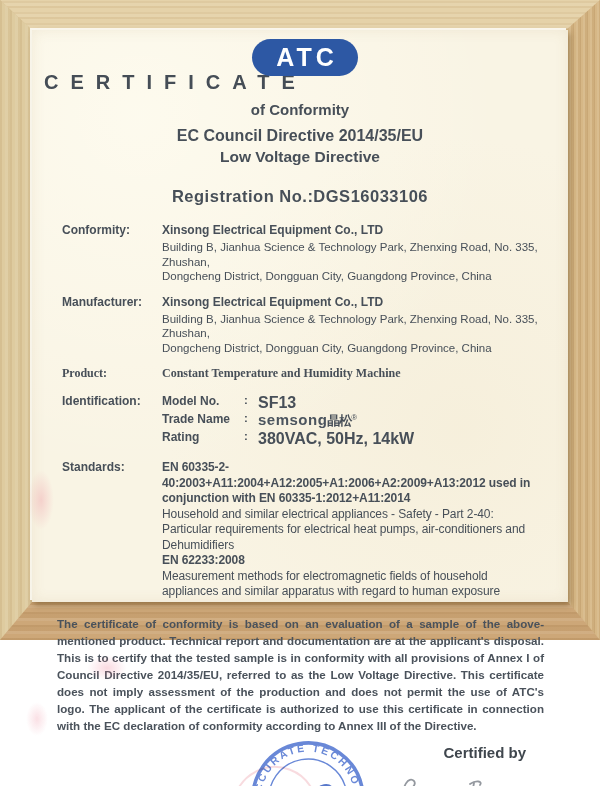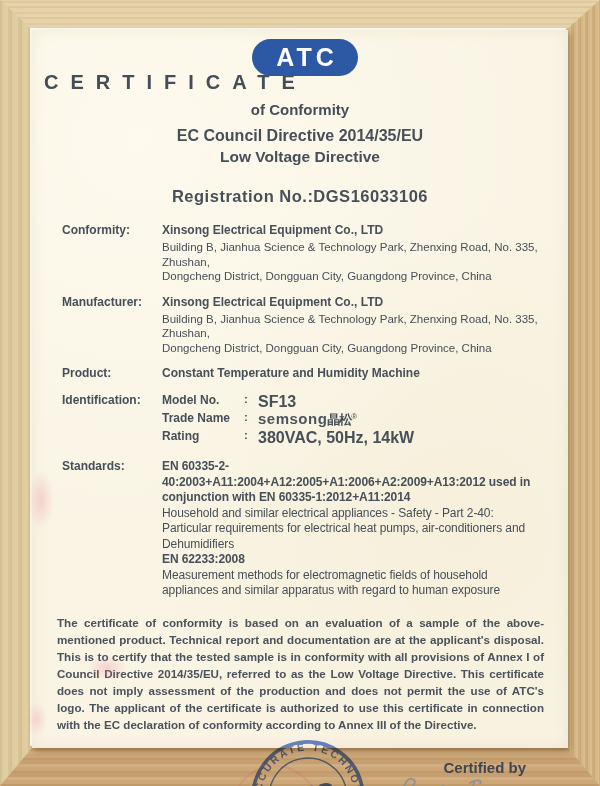--- a/index.html
+++ b/index.html
@@ -1,20 +1,20 @@
 <!DOCTYPE html>
 <html><head>
 <meta charset="utf-8">
 <style>
   * { margin:0; padding:0; box-sizing:border-box; }
   html,body { width:600px; height:786px; overflow:hidden; }
   body { font-family:"Liberation Sans", sans-serif; }
 
   
-  .frame { position:relative; width:600px; height:786px; background:#d9c094; }
+  .frame { position:relative; width:600px; height:640px; background:#d9c094; }
   .board { position:absolute; }
   .board-top { left:0; top:0; width:100%; height:30px;
     background:#e5d2a9;
     background-image:repeating-linear-gradient(0deg, rgba(164,122,66,.12) 0 2px, rgba(255,255,255,.05) 2px 5px, rgba(150,108,56,.08) 5px 7px, rgba(0,0,0,0) 7px 11px);
     clip-path:polygon(0 0, 100% 0, calc(100% - 32px) 100%, 32px 100%); }
   .board-left { left:0; top:0; width:32px; height:100%;
     background:#decb9f;
     background-image:repeating-linear-gradient(90deg, rgba(160,118,62,.14) 0 2px, rgba(0,0,0,0) 2px 5px, rgba(255,255,255,.07) 5px 8px, rgba(150,108,56,.08) 8px 10px);
     clip-path:polygon(0 0, 100% 30px, 100% calc(100% - 38px), 0 100%); }
   .board-right { right:0; top:0; width:34px; height:100%;
@@ -69,21 +69,21 @@
   .std-lines { line-height:15.5px; font-size:12px; letter-spacing:-.1px; }
   .std-b { font-weight:bold; }
 
   
   .declaration { margin:15px 24px 0 25px; text-align:justify; font-size:11.6px; font-weight:bold; line-height:17px; color:#4a525b; }
 
   
   .signoff { position:relative; height:174px; margin-top:6px; }
   .stamp-wrap { position:absolute; left:216px; top:-2px; width:120px; height:120px; transform:rotate(-10deg); mix-blend-mode:multiply; opacity:.92; }
   .stamp-ghost { position:absolute; left:200px; top:26px; width:86px; height:86px; border:2px solid rgba(225,90,110,.22); border-radius:50%; transform:rotate(20deg); }
-  .certified-by { position:absolute; right:42px; top:20px; font-size:15px; font-weight:bold; color:#3f464d; }
+  .certified-by { position:absolute; right:42px; top:4px; font-size:15px; font-weight:bold; color:#3f464d; }
   .signature { position:absolute; right:28px; top:28px; }
   .date-value { position:absolute; left:52px; top:44px; width:148px; text-align:center; font-size:13.5px; font-weight:bold; border-bottom:2px solid #4a4f55; padding-bottom:4px; }
 </style>
 </head>
 <body>
 
 <div class="frame">
   <div class="board board-top"></div>
   <div class="board board-left"></div>
   <div class="board board-right"></div>
@@ -120,21 +120,21 @@
         <div class="flabel">Manufacturer:</div>
         <div>
           <div class="fname">Xinsong Electrical Equipment Co., LTD</div>
           <div class="faddr">
             <span>Building B, Jianhua Science &amp; Technology Park, Zhenxing Road, No. 335, Zhushan,</span><br>
             <span>Dongcheng District, Dongguan City, Guangdong Province, China</span>
           </div>
         </div>
       </div>
 
-      <div class="frow" style="margin-bottom:13px;">
+      <div class="frow" style="margin-bottom:13px;font-family:Liberation Serif, serif;">
         <div class="flabel">Product:</div>
         <div class="fvalue-bold">Constant Temperature and Humidity Machine</div>
       </div>
 
       <div class="frow" style="margin-bottom:12px;">
         <div class="flabel">Identification:</div>
         <div class="idrows">
           <div class="idrow">
             <span class="idname">Model No.</span>
             <span class="idcolon">:</span>

